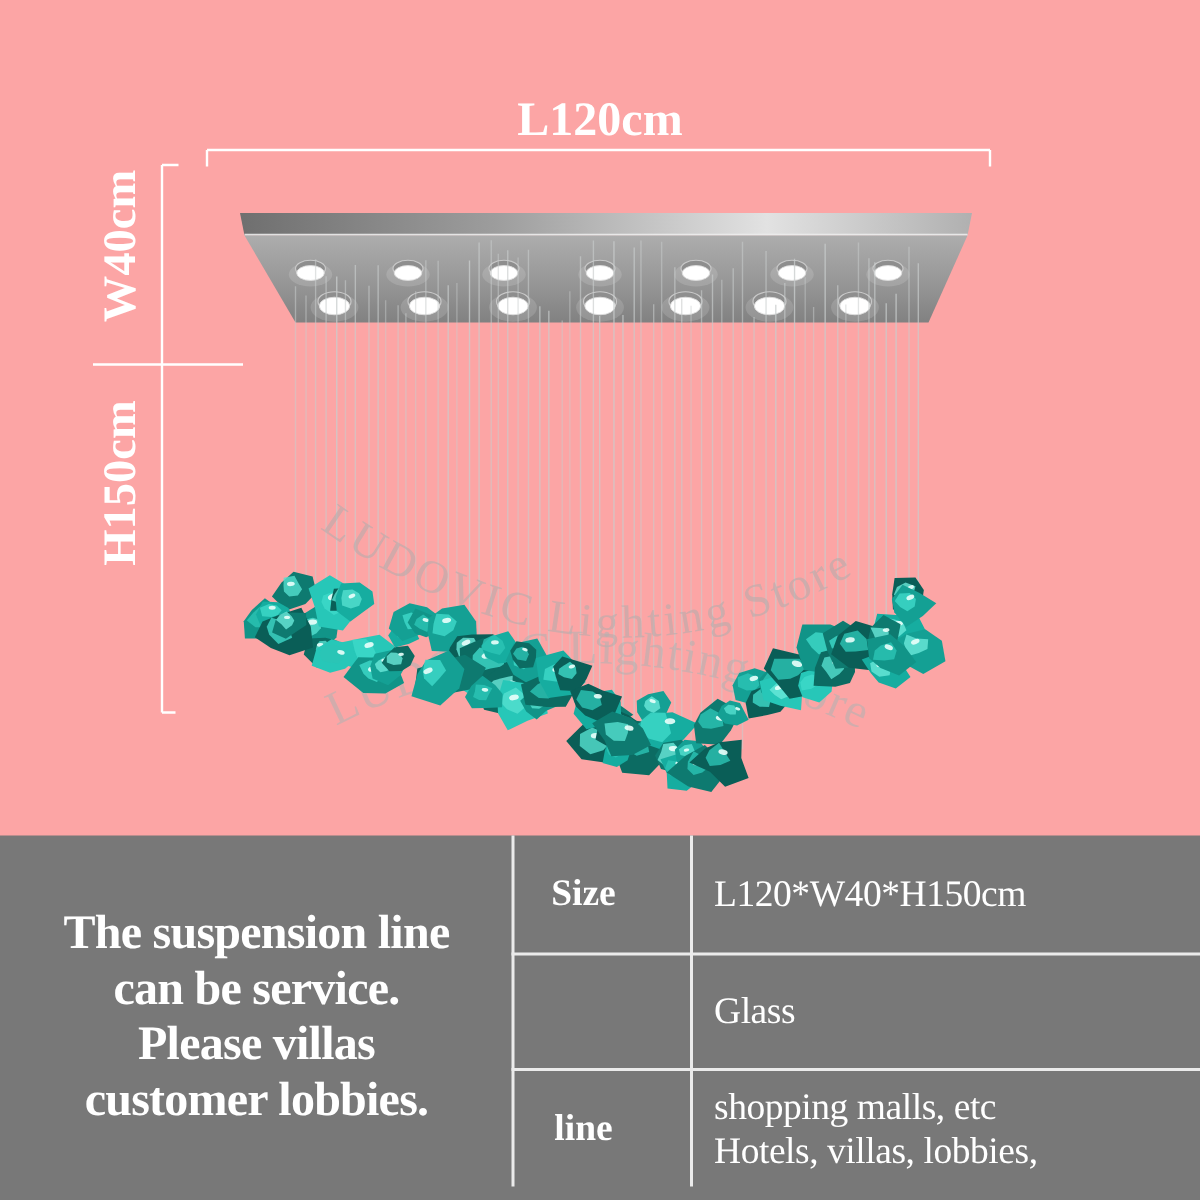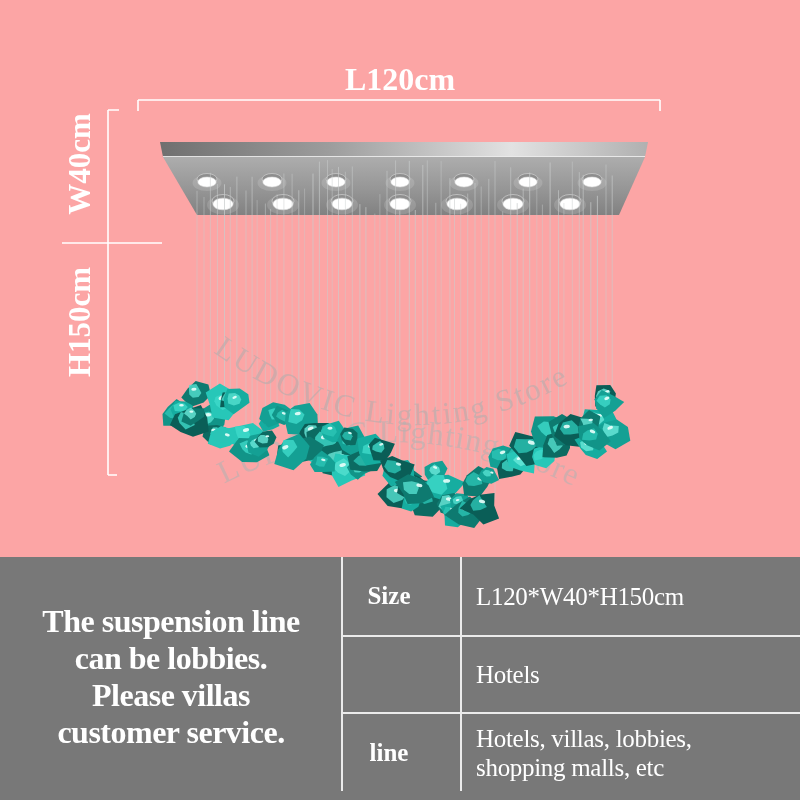--- a/index.html
+++ b/index.html
@@ -401,37 +401,37 @@
         <ellipse cx="418.4212374012209" cy="484.64442807514365" rx="3.0498688271604935" ry="1.6943715706447187" fill="#eafffb" opacity="0.9" transform="rotate(11 415 490)"></ellipse>
         <polygon points="335.1,462.6 334.7,471.5 324.2,472.0 314.6,472.1 310.0,464.6 314.2,457.4 321.7,450.5 330.1,456.7" fill="#14a094"></polygon>
         <polygon points="319.4,466.6 315.4,464.6 316.6,461.0 317.2,456.4 322.9,456.7 328.2,458.8 325.7,463.3 324.1,466.8" fill="#2cc4b5" opacity="0.8"></polygon>
         <ellipse cx="322.68606652254647" cy="459.8939608929926" rx="2.2049768518518515" ry="1.2249871399176955" fill="#eafffb" opacity="0.9" transform="rotate(9 323 464)"></ellipse>
       </g>
   </svg>
 
   <div class="panel">
     <div class="note">
       <div>The suspension line</div>
-      <div>can be lobbies.</div>
+      <div>can be service.</div>
       <div>Please villas</div>
-      <div>customer service.</div>
+      <div>customer lobbies.</div>
     </div>
 
     <div class="vline v1"></div>
     <div class="vline v2"></div>
     <div class="hline h1"></div>
     <div class="hline h2"></div>
 
     <div class="cell c1">Size</div>
     <div class="cell c3">line</div>
 
     <div class="val w1">
       <div>L120*W40*H150cm</div>
     </div>
     <div class="val w2">
-      <div>Hotels</div>
+      <div>Glass</div>
     </div>
     <div class="val w3">
+      <div>shopping malls, etc</div>
       <div>Hotels, villas, lobbies,</div>
-      <div>shopping malls, etc</div>
     </div>
   </div>
 </div>
 
 </body></html>

